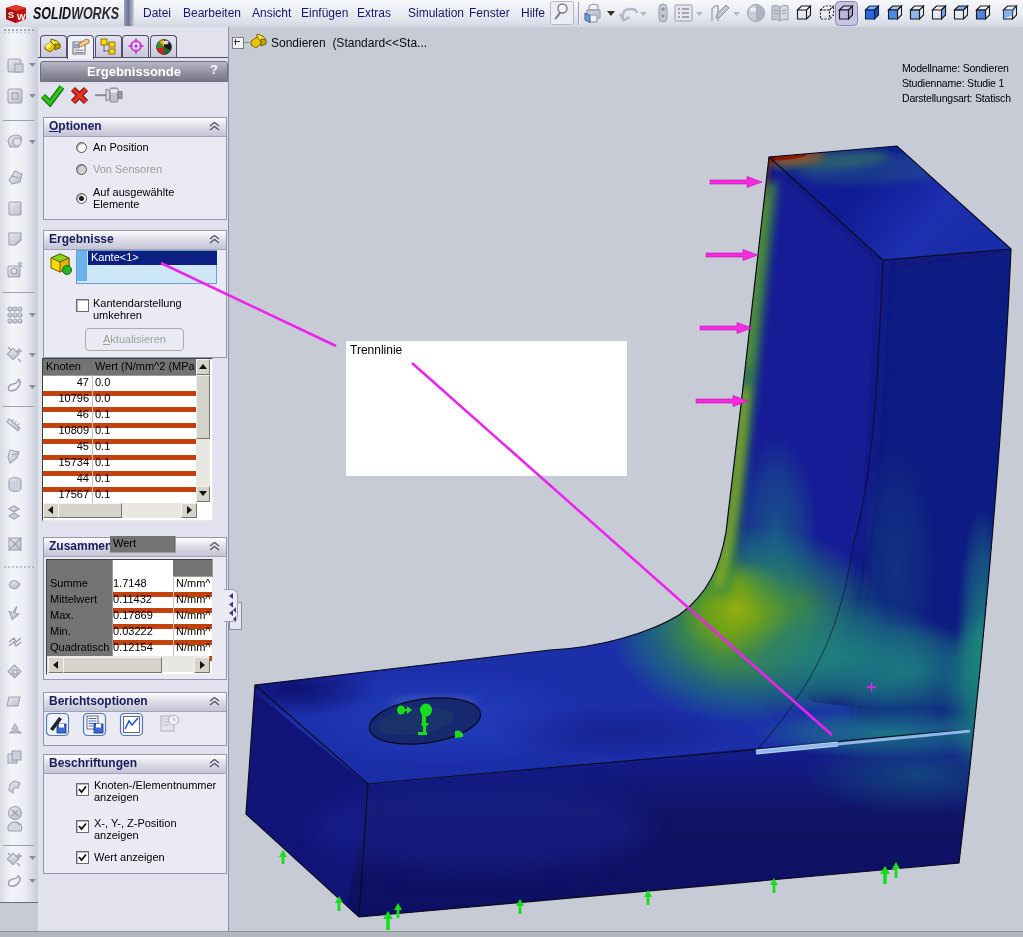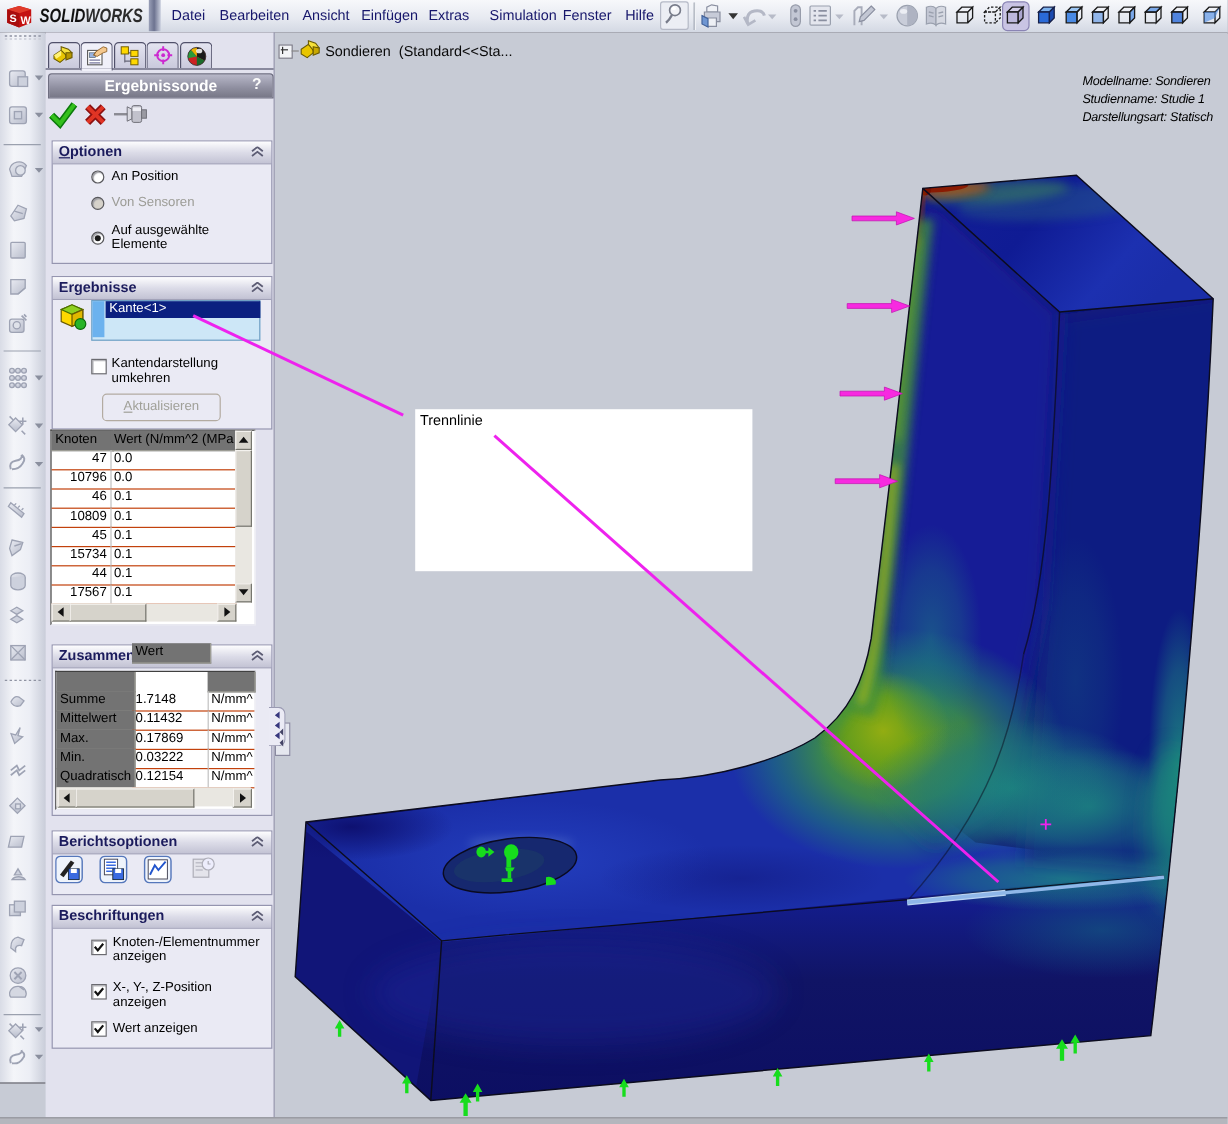--- a/index.html
+++ b/index.html
@@ -37,31 +37,31 @@
 .radio{position:absolute;width:9px;height:9px;border-radius:50%;background:#fff;
  border:1px solid #58585c;box-shadow:inset 1px 1px 1px #9a9aa0;}
 .radio.dis{background:#d6d2ca;}
 .radio.sel:after{content:"";position:absolute;left:2px;top:2px;width:5px;height:5px;border-radius:50%;background:#1a1a1a;}
 .cb{position:absolute;width:11px;height:11px;background:#fff;border:1px solid #6a6a70;box-shadow:inset 1px 1px 0 #b8b8bc;}
 
 .wtbl{position:absolute;background:#fff;border-top:1px solid #404040;border-left:1px solid #404040;
  border-right:1px solid #e8e8f0;border-bottom:1px solid #e8e8f0;}
 .hcell{position:absolute;background:#737373;border-right:1px solid #9c9c94;border-bottom:1px solid #9c9c94;
  font-size:11px;color:#000;padding:1px 0 0 3px;overflow:hidden;white-space:nowrap;}
-.cell{position:absolute;font-size:11px;color:#000;border-bottom:1px solid #c2410c;border-right:1px solid #c0c0c0;
+.cell{position:absolute;font-size:11px;color:#000;border-bottom:5px solid #c2410c;border-right:1px solid #c0c0c0;
  padding:1px 3px 0 3px;overflow:hidden;white-space:nowrap;}
 .sbbtn{position:absolute;background:#d6d3cb;border:1px solid;border-color:#f4f2ee #76766e #76766e #f4f2ee;}
 .sbthumb{position:absolute;background:#d6d3cb;border:1px solid;border-color:#f4f2ee #76766e #76766e #f4f2ee;}
 .sbtrack{position:absolute;background:#e9e7e1;}
 .tri{position:absolute;width:0;height:0;}
 
 #viewport{left:229px;top:27px;width:794px;height:904px;background:#c7cbd5;}
 #tooltip{left:346px;top:341px;width:277px;height:133px;background:#fff;font-size:12px;color:#000;
  padding:2px 0 0 4px;z-index:30;}
-#vinfo{left:902px;top:61px;font-size:10.5px;line-height:15px;color:#000;z-index:5;letter-spacing:-0.2px;font-style:italic;}
+#vinfo{left:902px;top:61px;font-size:10.5px;line-height:15px;color:#000;z-index:5;letter-spacing:-0.2px;}
 #bottomstrip{left:0;top:931px;width:1023px;height:6px;background:#b4b6bd;border-top:1px solid #93959c;z-index:60;}
 #overlay{left:0;top:0;z-index:40;}
 svg{display:block;}
 </style>
 </head>
 <body>
 
 <div id="menubar" class="abs"></div>
 <svg id="swlogo" class="abs" viewBox="0 0 24 21">
  <polygon points="2,5 12,2 22,5 22,16 12,20 2,16" fill="#c41111"></polygon>

